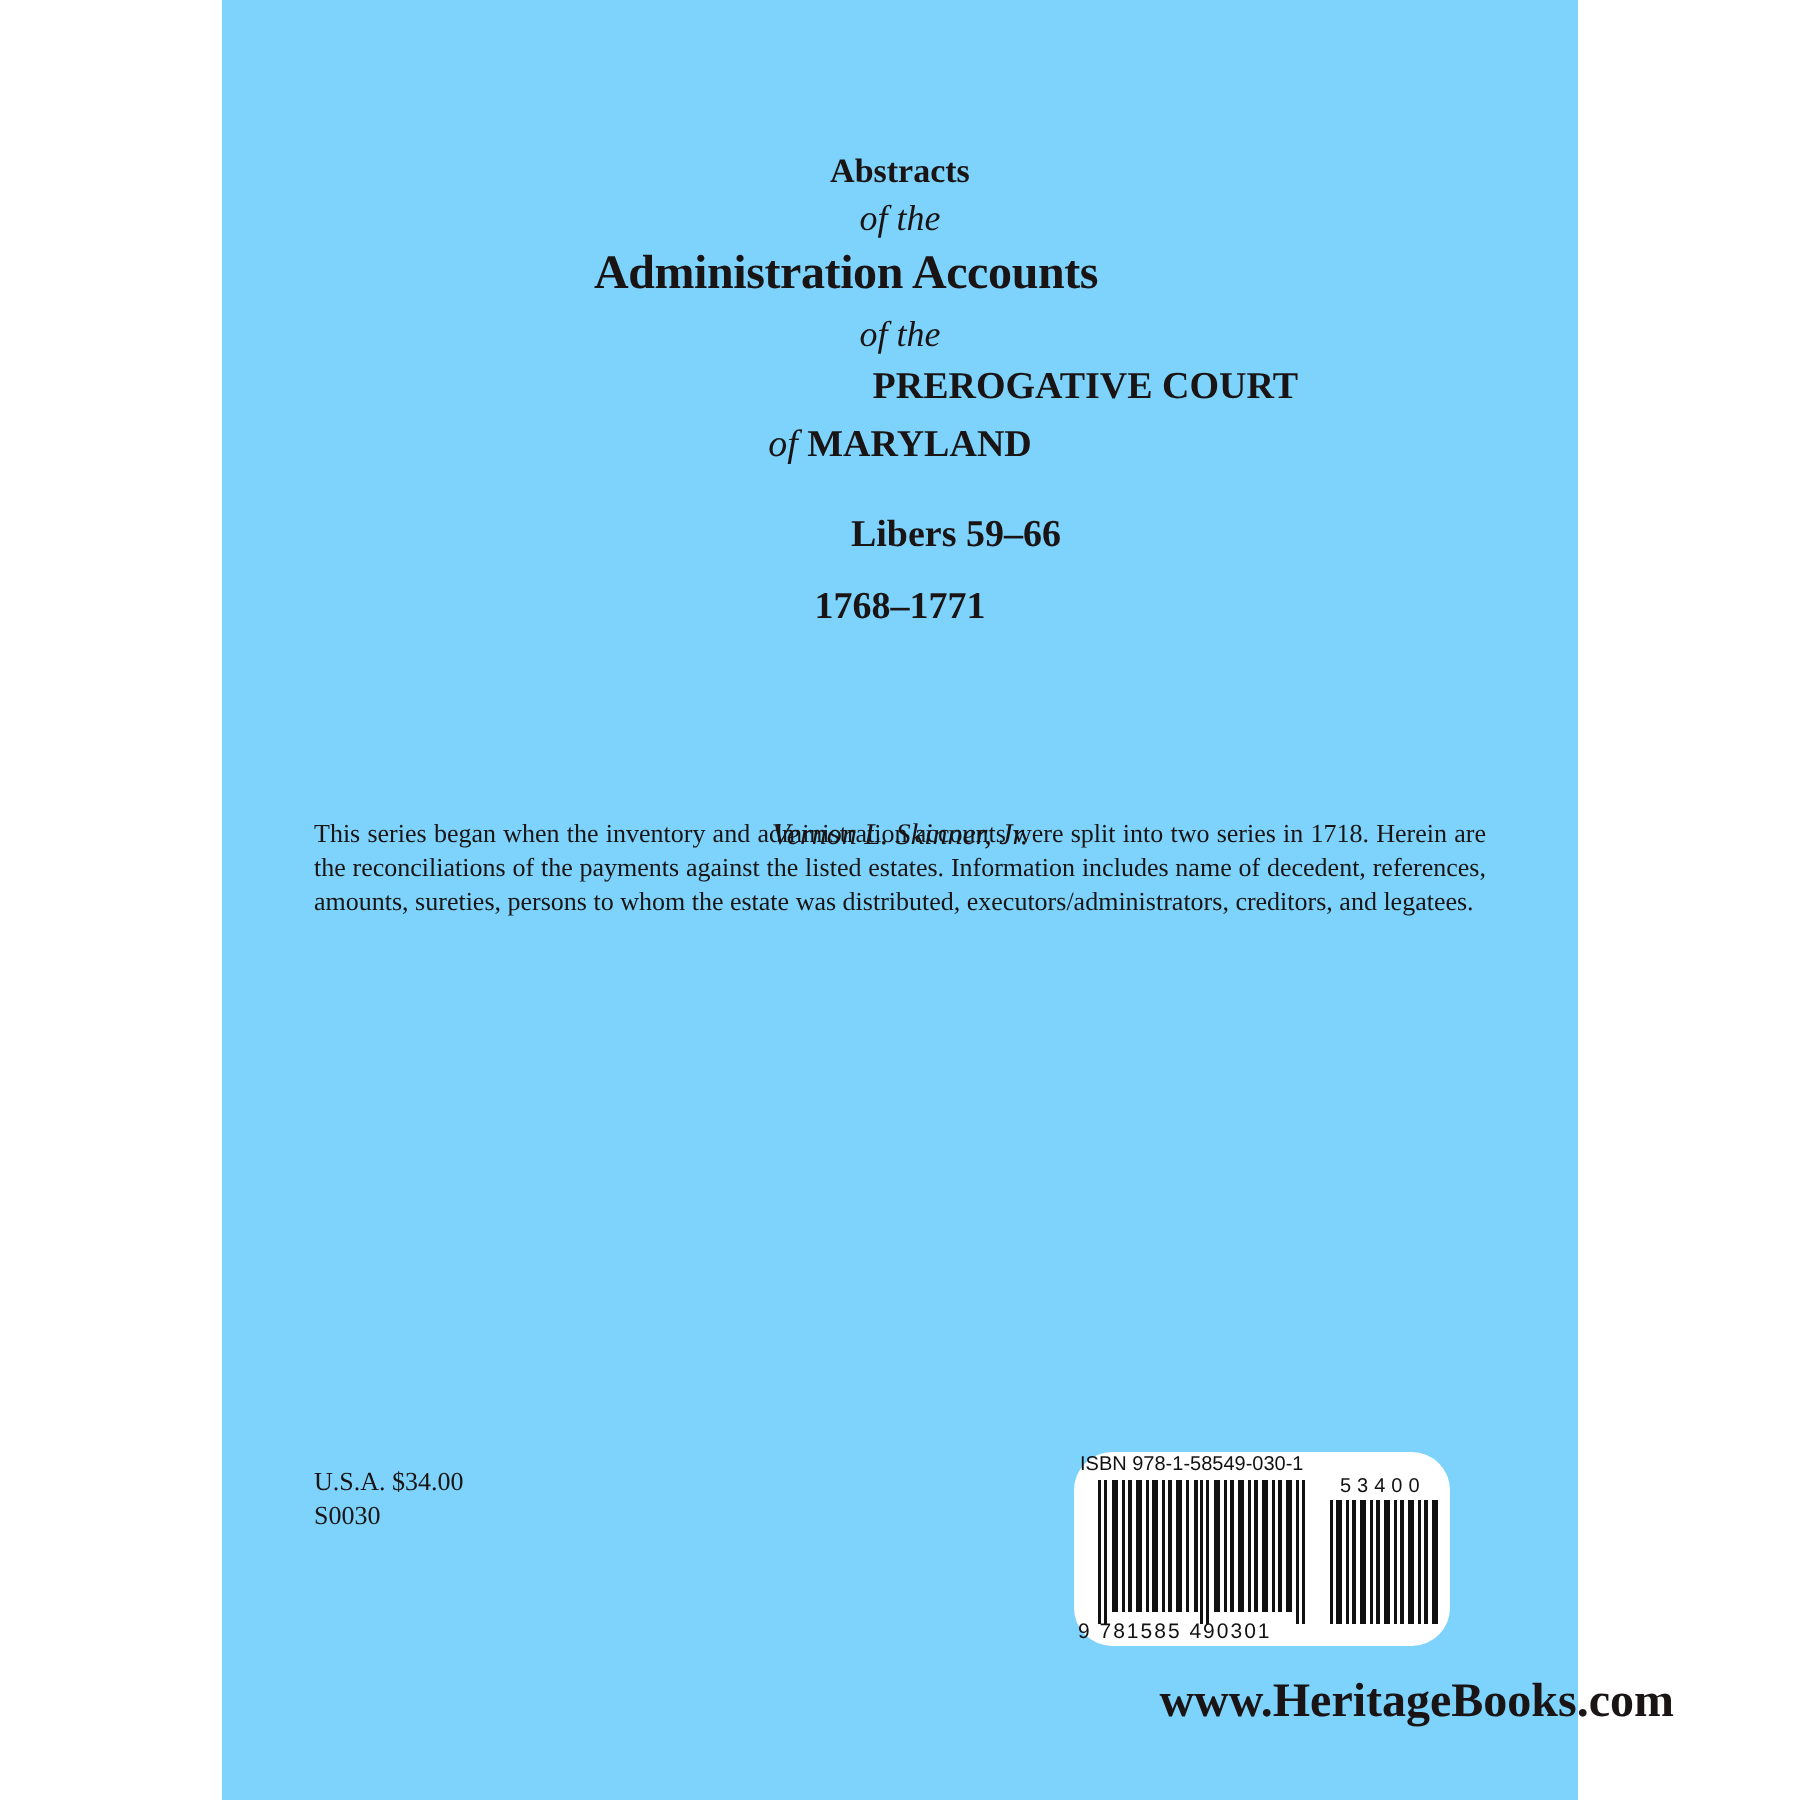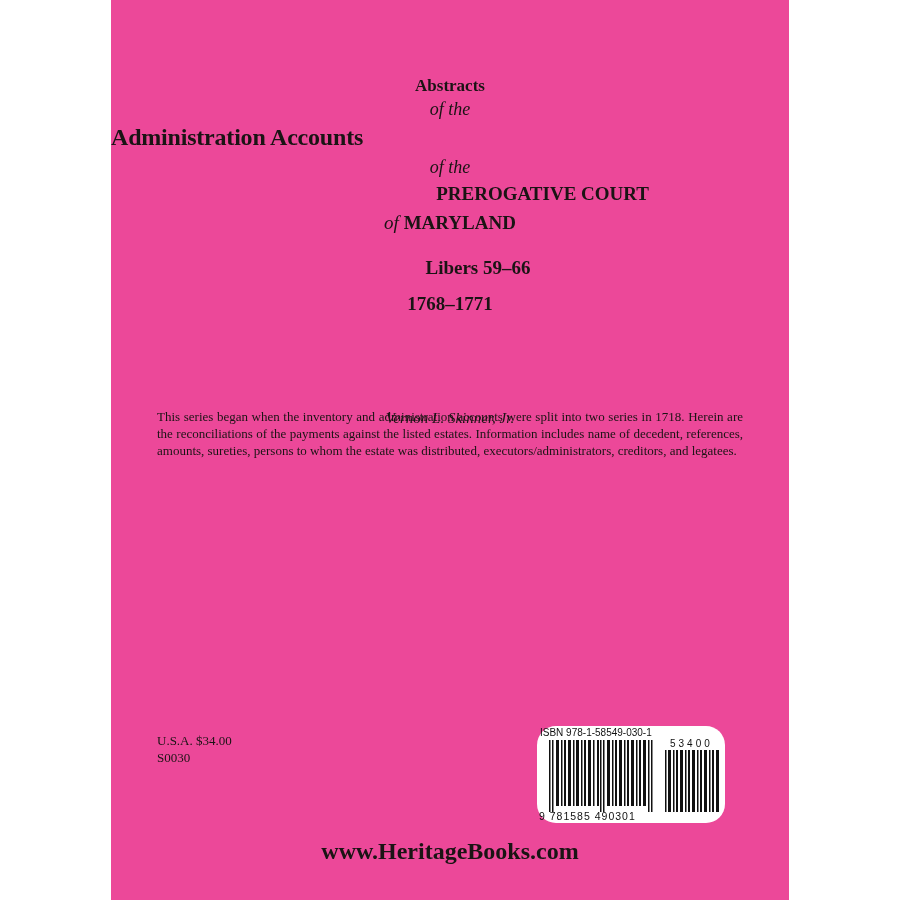--- a/index.html
+++ b/index.html
@@ -2,25 +2,25 @@
 <html><head>
   <meta charset="utf-8">
   <style>
     html, body { margin:0; padding:0; }
     body {
       width:900px; height:900px; background:#ffffff; position:relative; overflow:hidden;
       font-family: "Liberation Serif", "DejaVu Serif", serif; color:#1a1414;
     }
     .cover {
       position:absolute; left:111px; top:0; width:678px; height:900px;
-      background:#ec4899;
+      background:#7dd3fc;
     }
     .t-abstracts { position:absolute; top:76px; left:0; width:678px; text-align:center; font-weight:bold; font-size:17px; }
     .t-ofthe1 { position:absolute; top:99px; left:0; width:678px; text-align:center; font-style:italic; font-size:18px; }
-    .t-admin { position:absolute; top:124px; left:0; width:624px; text-align:left; font-weight:bold; font-size:24px; letter-spacing:-0.2px; }
+    .t-admin { position:absolute; top:124px; left:0; width:624px; text-align:center; font-weight:bold; font-size:24px; letter-spacing:-0.2px; }
     .t-ofthe2 { position:absolute; top:157px; left:0; width:678px; text-align:center; font-style:italic; font-size:18px; }
     .t-court { position:absolute; top:183px; left:0; width:538px; text-align:right; font-weight:bold; font-size:19px; }
     .t-maryland { position:absolute; top:212px; left:0; width:678px; text-align:center; font-weight:bold; font-size:19px; }
     .t-maryland .of { font-style:italic; font-weight:normal; }
     .t-libers { position:absolute; top:257px; left:0; width:678px; text-align:center; font-weight:bold; font-size:19px;margin-left:28px; }
     .t-years { position:absolute; top:293px; left:0; width:678px; text-align:center; font-weight:bold; font-size:19px; }
     .t-author { position:absolute; top:366px; left:0; width:678px; text-align:center; font-style:italic; font-size:15px;margin-top:44px; }
     .desc {
       position:absolute; left:46px; top:408px; width:586px;
       font-size:13px; line-height:17px; text-align:justify;
@@ -36,21 +36,21 @@
     }
     .bars-main { position:absolute; left:12px; top:14px; width:106px; height:72px; }
     .bars-addon { position:absolute; left:128px; top:24px; width:56px; height:62px; }
     .addon-digits {
       position:absolute; left:133px; top:12px; font-family:"Liberation Sans", sans-serif; font-size:10px; letter-spacing:3px; color:#111;
     }
     .ean-digits {
       position:absolute; left:2px; top:84px; font-family:"Liberation Sans", sans-serif; font-size:10.5px; color:#111; letter-spacing:1px;
     }
     .website {
-      position:absolute; top:838px; left:0; width:678px; text-align:center; font-weight:bold; font-size:24px;
+      position:absolute; top:838px; left:0; width:678px; text-align:right; font-weight:bold; font-size:24px;padding-left:48px;
     }
   </style>
 </head>
 <body>
 
 <div class="cover">
   <div class="t-abstracts">Abstracts</div>
   <div class="t-ofthe1">of the</div>
   <div class="t-admin">Administration Accounts</div>
   <div class="t-ofthe2">of the</div>

